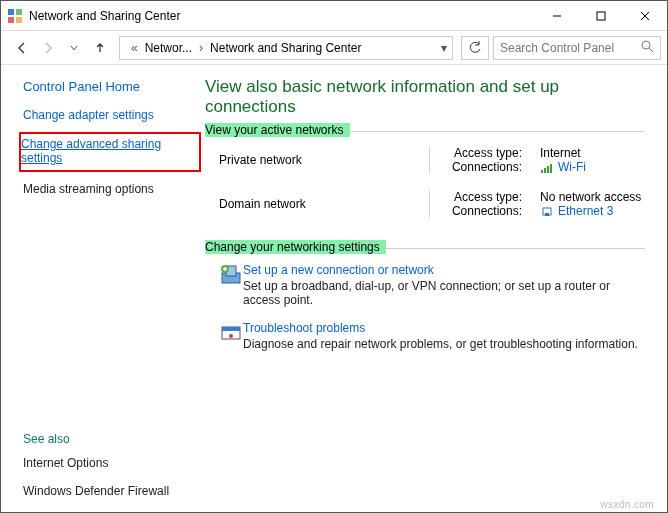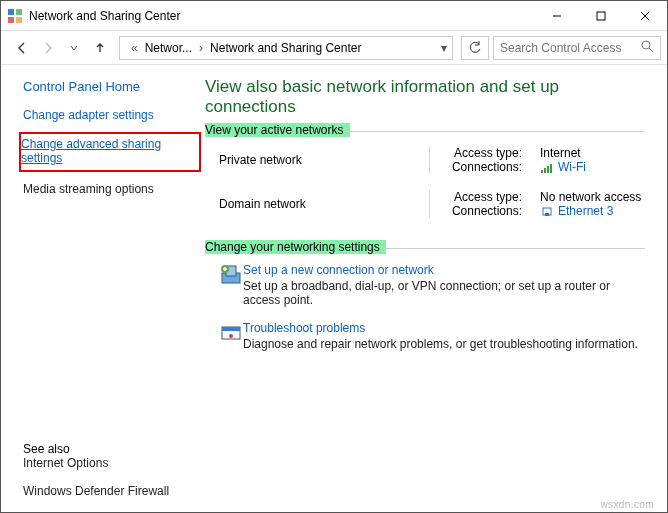--- a/index.html
+++ b/index.html
@@ -16,21 +16,21 @@
   .addrbar { flex: 1; height: 24px; border: 1px solid #ccc; display: flex; align-items: center; padding: 0 2px 0 4px; margin: 0 4px; gap: 4px; font-size: 12px; overflow: hidden; white-space: nowrap; }
   .addrbar .dd { padding: 0 3px; color: #555; }
   .refreshbtn { width: 28px; height: 24px; border: 1px solid #ccc; display:flex; align-items:center; justify-content:center; }
   .searchbox { width: 168px; height: 24px; border: 1px solid #ccc; display: flex; align-items: center; padding: 0 6px; color: #777; justify-content: space-between; }
   .body { flex: 1; display: flex; overflow: hidden; }
   .leftpane { width: 200px; padding: 14px 6px 10px 22px; display:flex; flex-direction:column; font-size: 12px; }
   .leftpane .homehdr { color: #0b61c4; font-size: 13px; margin-bottom: 14px; }
   .leftlink { color: #0b61c4; margin-bottom: 14px; cursor: pointer; }
   .highlightbox { border: 2px solid #e60000; padding: 3px 6px 5px 0; margin: -4px 0 10px -4px; width: 182px; }
   .highlightbox a { color: #0b61c4; text-decoration: underline; }
-  .seealso { color: #000000; }
+  .seealso { color: #0f766e; margin-bottom: 10px; }
   .content { flex: 1; padding: 10px 22px 10px 4px; overflow: hidden; }
   .mainhdr { color: #156b2b; font-size: 17px; margin: 2px 0 14px 0; }
   .fieldset { border: none; border-top: 1px solid #d0d0d0; margin: 0 0 16px 0; padding: 8px 0 0 0; position: relative; }
   .fieldset .legend { position: absolute; top: -9px; left: 0; background: #86efac; padding-right: 6px; font-size: 12px; }
   .netrow { display: flex; align-items: center; padding: 6px 0 10px 14px; }
   .netname { width: 210px; font-size: 12px; }
   .netdetails { border-left: 1px solid #d6d6d6; padding: 0 0 0 14px; font-size: 12px; }
   .netdetails div { display: flex; gap: 18px; text-align: right; }
   .netdetails .lbl { width: 78px; }
   .netlink { color: #0b61c4; cursor: pointer; display: inline-flex; align-items: center; gap: 4px; }
@@ -110,21 +110,21 @@
       <span>Network and Sharing Center</span>
       <span style="margin-left:auto" class="dd">▾</span>
     </div>
     <div class="refreshbtn">
         <svg width="14" height="14">
           <path d="M11 3 A5 5 0 1 0 12 8" fill="none" stroke="#333"></path>
           <path d="M11 0 L11 4 L7 4" fill="none" stroke="#333"></path>
         </svg>
       </div>
     <div class="searchbox">
-      <span>Search Control Access</span>
+      <span>Search Control Panel</span>
       <span><svg width="13" height="13">
             <circle cx="5" cy="5" r="4" fill="none" stroke="#777"></circle>
             <line x1="8" y1="8" x2="12" y2="12" stroke="#777"></line>
           </svg></span>
     </div>
   </div>
 
   <div class="body">
     <div class="leftpane">
       <div class="homehdr">Control Panel Home</div>

